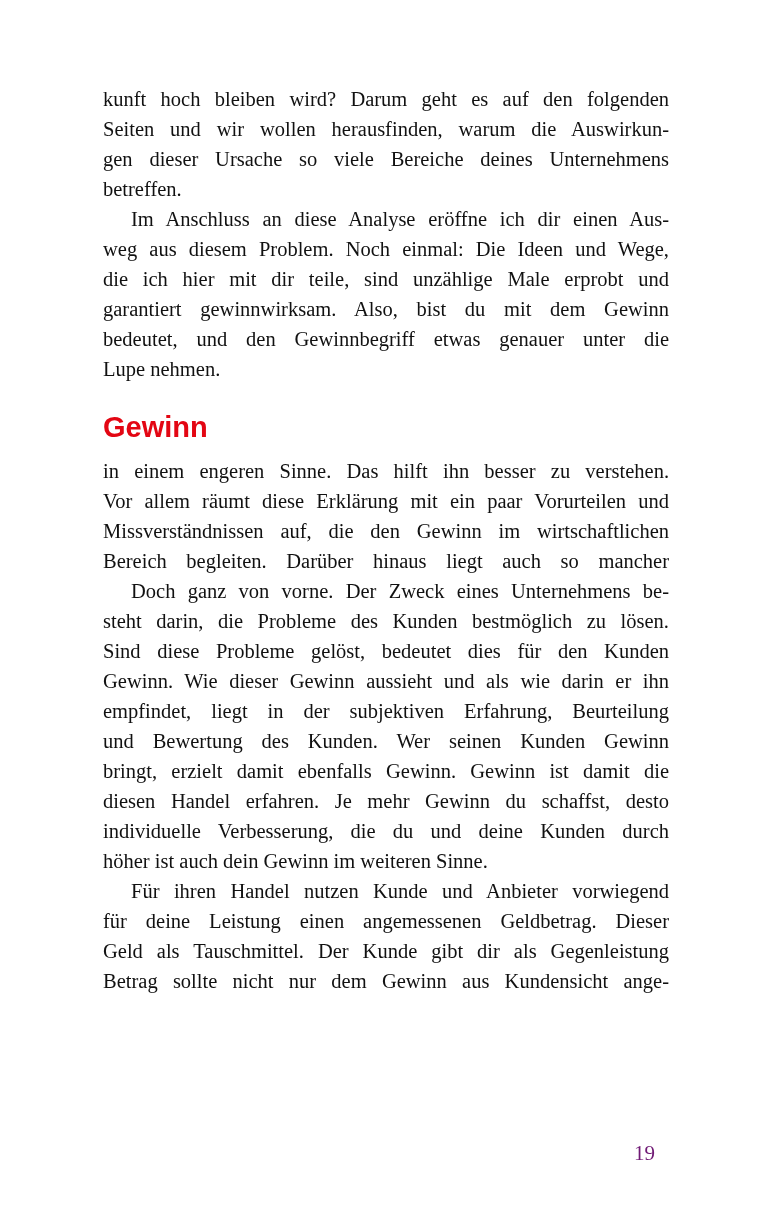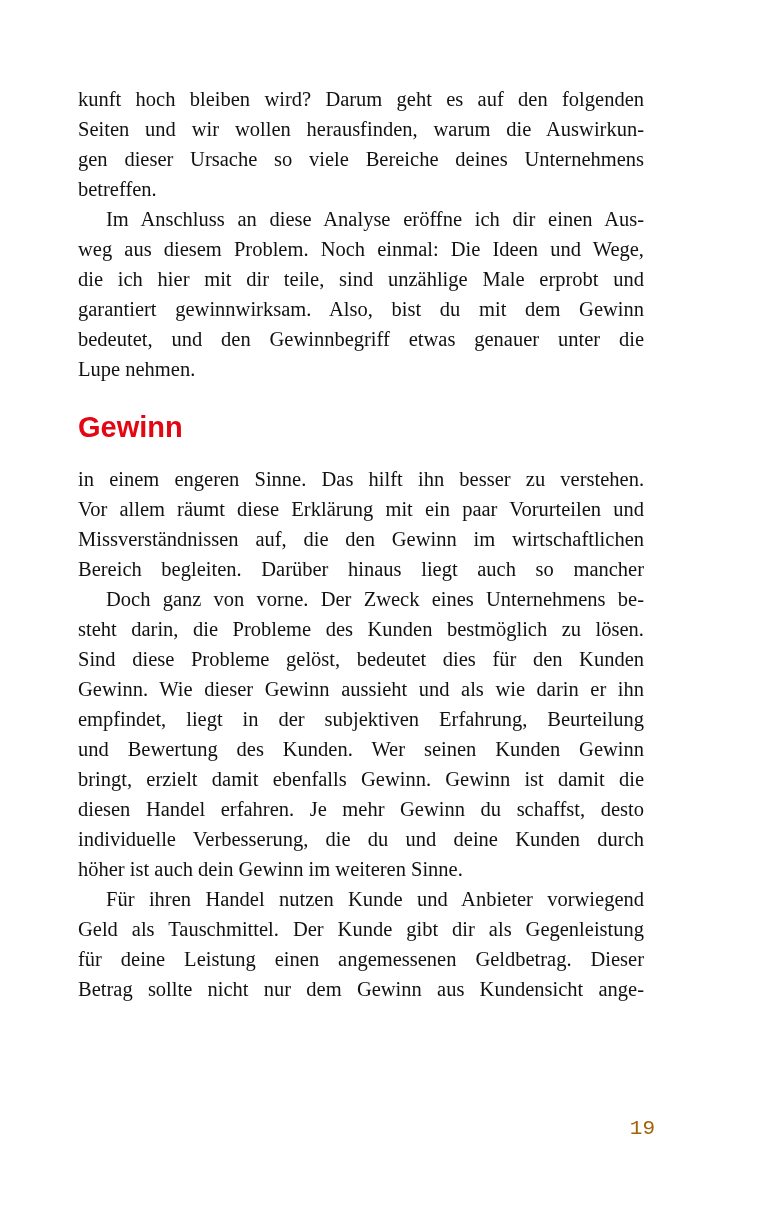--- a/index.html
+++ b/index.html
@@ -11,21 +11,21 @@
     position: relative;
     width: 765px;
     height: 1219px;
     background: #ffffff;
     overflow: hidden;
     font-family: "Liberation Serif", "DejaVu Serif", serif;
     color: #111111;
   }
   .text-block {
     position: absolute;
-    left: 78px;
+    left: 103px;
     top: 84px;
     width: 566px;
   }
   .para {
     margin: 0;
   }
   .line {
     font-size: 20.5px;
     line-height: 30px;
     height: 30px;
@@ -35,36 +35,35 @@
     white-space: nowrap;
   }
   .line-last {
     text-align: right;
     text-align-last: left;
   }
   .line-indent {
     text-indent: 28px;
   }
   .heading {
-    margin: 26px 0 20px 0;
+    margin: 26px 0 12px 0;
     font-family: "Liberation Sans", "DejaVu Sans", sans-serif;
     font-weight: 700;
     font-size: 29px;
     line-height: 34px;
     letter-spacing: 0;
   }
   .page-number {
     position: absolute;
-    top: 1116px;
+    top: 1140px;
     right: 110px;
     font-size: 21px;
     line-height: 26px;
     text-align: right;
-    color: #a16207;
-    font-family: Liberation Mono, monospace;
+    color: #701a75;
   }
 </style>
 </head>
 <body>
 
 <div class="page" style="background: rgb(255, 255, 255); color: rgb(17, 17, 17);">
   <div class="text-block">
     <div id="paras-top">
         <div class="para">
           <div class="line">kunft hoch bleiben wird? Darum geht es auf den folgenden</div>
@@ -96,20 +95,20 @@
           <div class="line">Gewinn. Wie dieser Gewinn aussieht und als wie darin er ihn</div>
           <div class="line">empfindet, liegt in der subjektiven Erfahrung, Beurteilung</div>
           <div class="line">und Bewertung des Kunden. Wer seinen Kunden Gewinn</div>
           <div class="line">bringt, erzielt damit ebenfalls Gewinn. Gewinn ist damit die</div>
           <div class="line">diesen Handel erfahren. Je mehr Gewinn du schaffst, desto</div>
           <div class="line">individuelle Verbesserung, die du und deine Kunden durch</div>
           <div class="line line-last">höher ist auch dein Gewinn im weiteren Sinne.</div>
         </div>
         <div class="para">
           <div class="line line-indent">Für ihren Handel nutzen Kunde und Anbieter vorwiegend</div>
+          <div class="line">für deine Leistung einen angemessenen Geldbetrag. Dieser</div>
           <div class="line">Geld als Tauschmittel. Der Kunde gibt dir als Gegenleistung</div>
-          <div class="line">für deine Leistung einen angemessenen Geldbetrag. Dieser</div>
           <div class="line">Betrag sollte nicht nur dem Gewinn aus Kundensicht ange-</div>
         </div>
       </div>
   </div>
   <div class="page-number">19</div>
 </div>
 
 </body></html>

